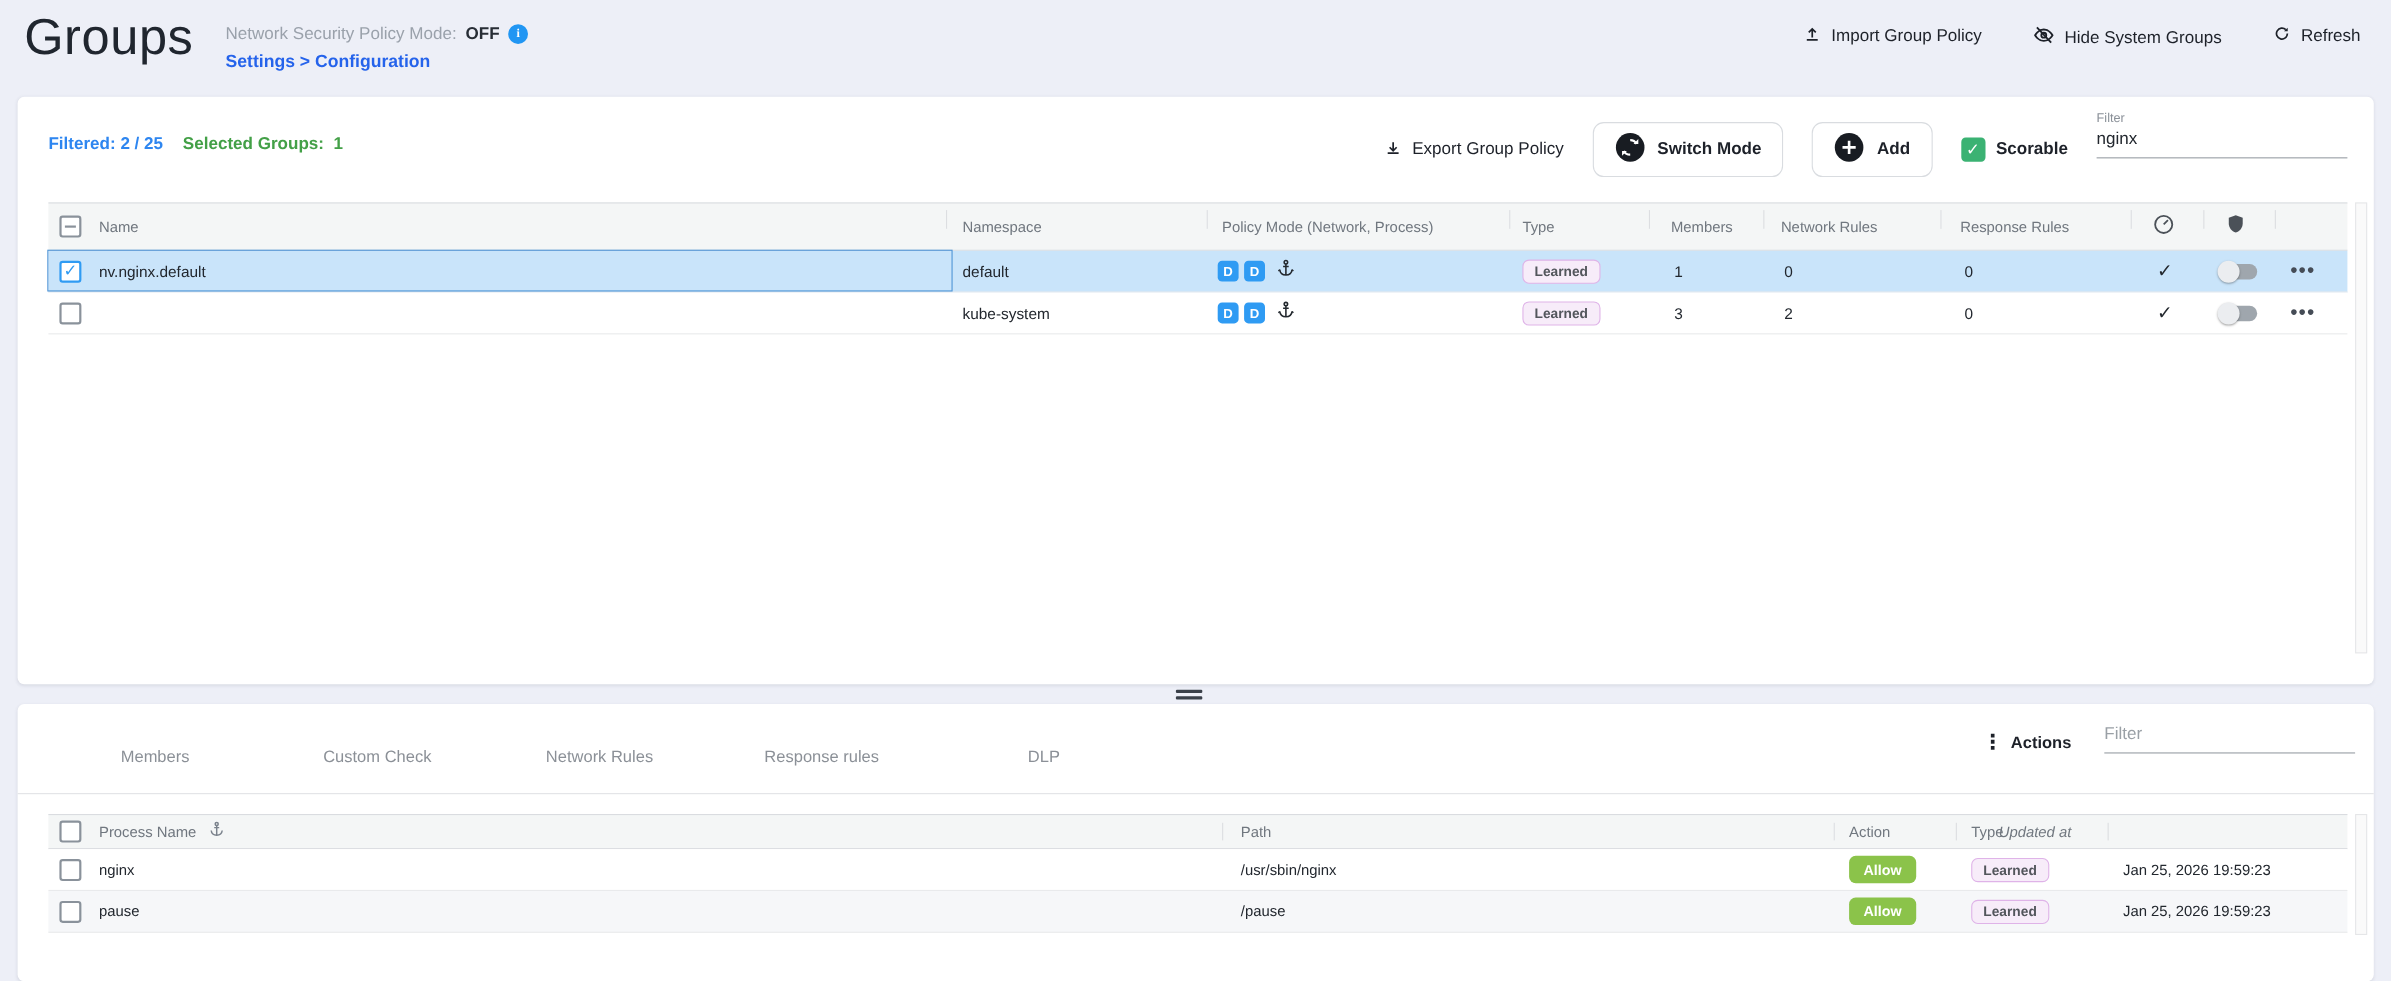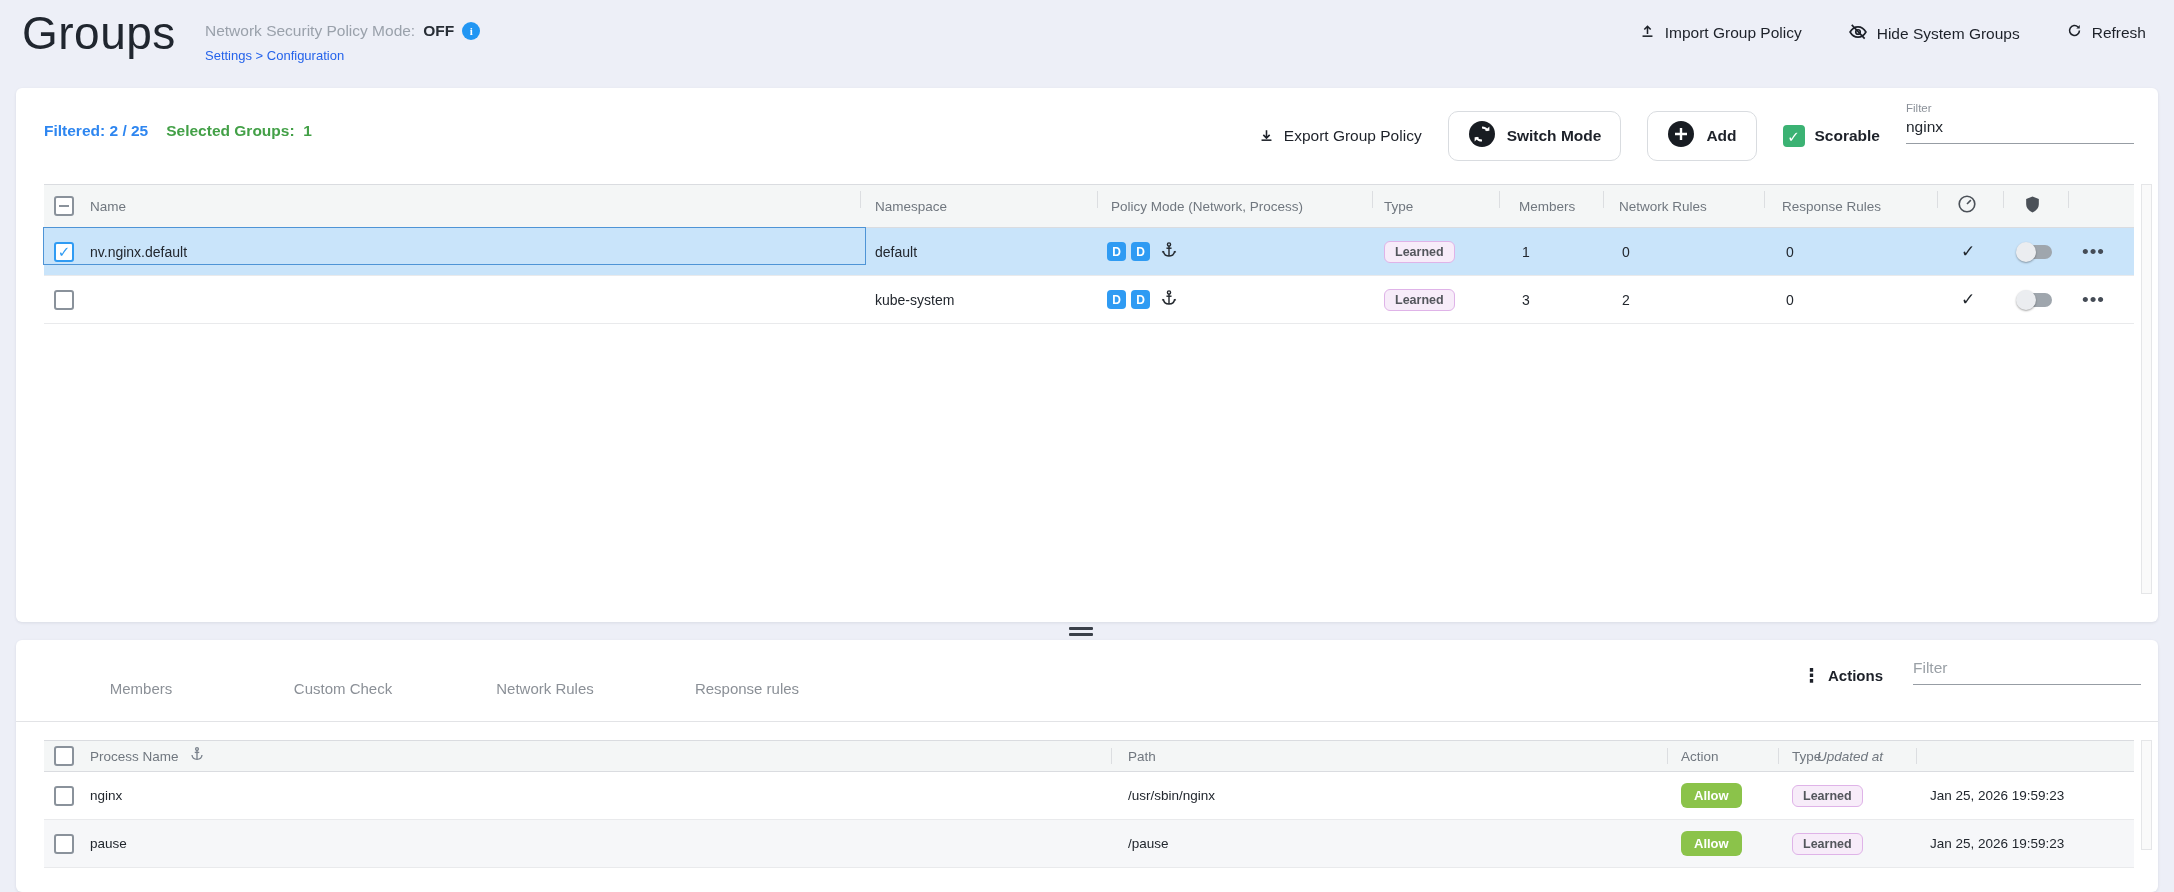--- a/index.html
+++ b/index.html
@@ -10,21 +10,21 @@
   }
   
   .page-header { position:absolute; left:0; top:0; width:100%; height:88px; }
   .page-title { position:absolute; left:22px; top:6px; font-size:46px; font-weight:300; color:#20262f; letter-spacing:.5px; }
   .sub-block { position:absolute; left:205px; top:22px; }
   .mode-line { display:flex; align-items:center; gap:8px; font-size:15.5px; }
   .mode-label { color:#9aa1ab; }
   .mode-value { color:#272d35; font-weight:700; }
   .info-icon { width:18px; height:18px; border-radius:50%; background:#2196f3; color:#fff;
     font-size:11px; font-weight:700; display:flex; align-items:center; justify-content:center; font-family:"Liberation Serif",serif; }
-  .breadcrumb { display:inline-block; margin-top:8px; color:#2563eb; font-size:13px; font-weight:400; text-decoration:none; cursor:pointer; }
+  .breadcrumb { display:inline-block; margin-top:8px; color:#2563eb; font-size:16px; font-weight:700; text-decoration:none; cursor:pointer; }
   .header-actions { position:absolute; right:28px; top:22px; display:flex; align-items:flex-start; gap:46px; }
   .btn-text { display:flex; align-items:center; gap:9px; background:none; border:none; font-family:inherit;
     font-size:15.5px; font-weight:500; color:#1d2129; cursor:pointer; }
   
   .card { position:absolute; left:16px; width:2142px; background:#fff; border-radius:6px; box-shadow:0 1px 3px rgba(40,50,70,.10); }
   .card-main { top:88px; height:534px; }
   .card-detail { top:640px; height:252px; }
   
   .toolbar { position:absolute; left:28px; right:24px; top:0; height:96px; }
   .stats { position:absolute; left:0; top:34px; display:flex; gap:18px; font-size:15.5px; font-weight:700; }
@@ -52,21 +52,21 @@
   .toggle::after { content:""; position:absolute; left:-2px; top:-3px; width:20px; height:20px; border-radius:50%;
     background:#ebedf0; box-shadow:0 1px 2px rgba(0,0,0,.35); }
   .badge-d { width:19px; height:19px; border-radius:4px; background:#2f9bf3; color:#fff; font-size:12px; font-weight:700;
     display:flex; align-items:center; justify-content:center; }
   .badge-learned { background:#f7ecf9; border:1px solid #dfb3e8; color:#53565c; font-size:12.5px; font-weight:700;
     padding:3px 10px; border-radius:6px; }
   .badge-allow { background:#8bc34a; color:#fff; font-size:13px; font-weight:700; padding:5px 13px; border-radius:6px; }
   
   .grid { position:absolute; left:28px; width:2090px; }
   .g-head { position:relative; height:44px; background:#f4f6f6; border-top:1px solid #dadce0; border-bottom:1px solid #dadce0; }
-  .g-row { position:relative; height:48px; border-bottom:1px solid #e9eaec; background:#fff; }
+  .g-row { position:relative; height:38px; border-bottom:1px solid #e9eaec; background:#fff; }
   .g-row.selected { background:#c9e4fa; }
   .g-row.alt { background:#f6f7f9; }
   .cell { position:absolute; top:0; height:100%; display:flex; align-items:center; gap:6px; }
   .h-txt { font-size:13.5px; color:#70777f; }
   .c-txt { font-size:14px; color:#22272e; }
   .vline { position:absolute; top:6px; width:1px; height:17px; background:#dcdee1; }
   .vline2 { position:absolute; top:7px; width:1px; height:16px; background:#dcdee1; }
   .focus-outline { position:absolute; left:-1px; top:-1px; width:823px; height:38px; border:1px solid #4e94d6; pointer-events:none; }
   .dots-menu { font-size:19px; letter-spacing:1px; color:#454c56; line-height:1; cursor:pointer; }
   .check-glyph { font-size:17px; font-weight:600; color:#23282e; }
@@ -314,20 +314,21 @@
     </div>
 </div>
 
 <section class="card card-detail">
   <div class="tabs-row">
     <div class="tabs">
       <div class="tab">Members</div>
       <div class="tab">Custom Check</div>
       <div class="tab">Network Rules</div>
       <div class="tab">Response rules</div>
+      <div class="tab">DLP</div>
     </div>
     <button class="actions-btn">
       <span class="kebab">⋮</span>
       <span>Actions</span>
     </button>
     <div class="detail-filter">
       <input type="text" placeholder="Filter" style="">
     </div>
   </div>
 

